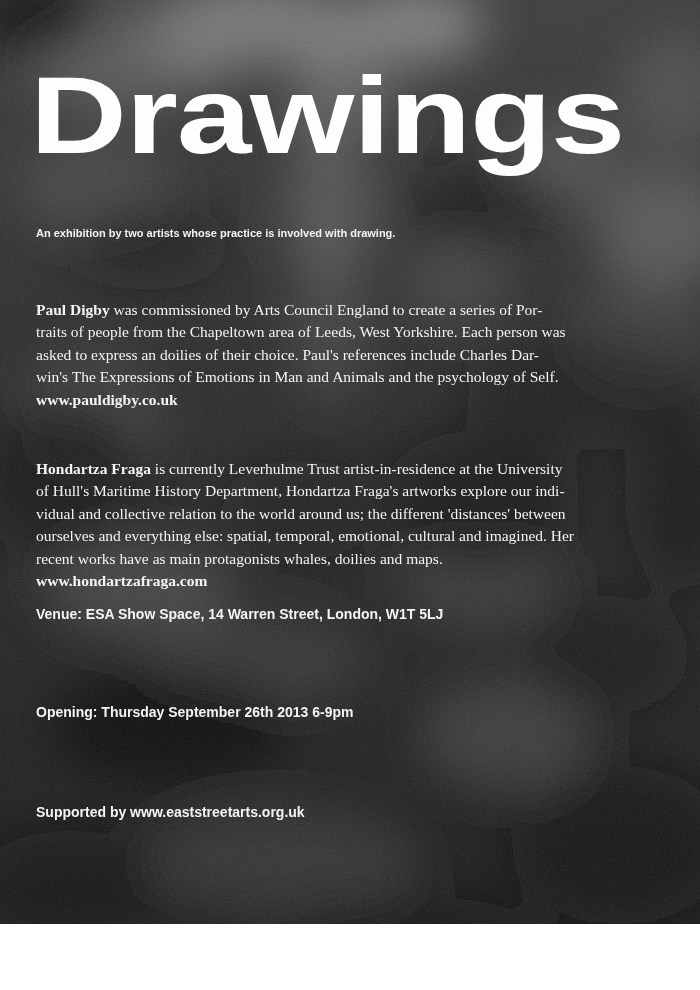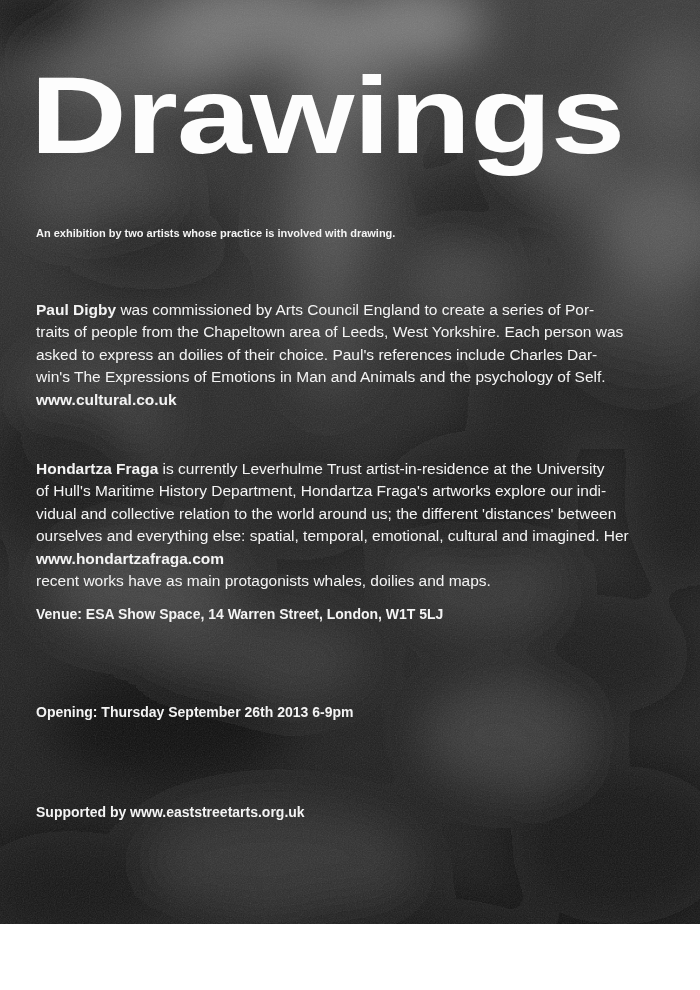--- a/index.html
+++ b/index.html
@@ -3,21 +3,21 @@
 <meta charset="utf-8">
 <style>
   html,body{margin:0;padding:0;background:#000;}
   .poster{position:relative;width:700px;height:990px;overflow:hidden;background:#262626;
           font-family:"Liberation Sans","DejaVu Sans",sans-serif;color:#f4f4f4;padding-left:33px;}
   .bg{position:absolute;left:0;top:0;width:700px;height:990px;display:block;}
   .abs{position:absolute;}
   .title{left:30px;top:60px;margin:0;font-size:110px;font-weight:bold;line-height:1;
          letter-spacing:-1px;color:#fdfdfd;transform:scaleX(1.22);transform-origin:left top;white-space:nowrap;}
   .subtitle{left:36px;top:227px;font-size:11px;font-weight:bold;white-space:nowrap;}
-  .para{left:36px;font-size:15.5px;line-height:22.4px;}
+  .para{left:36px;font-size:15.5px;line-height:22.4px;font-family:Liberation Serif, serif;}
   .pline{white-space:nowrap;display:block;}
   .b{font-weight:bold;}
   .detail{left:36px;font-size:14px;font-weight:bold;white-space:nowrap;}
   .footer{left:0;top:924px;width:700px;height:66px;background:#ffffff;}
 </style>
 </head>
 <body>
 
 <div class="poster">
 
@@ -76,30 +76,30 @@
   </svg>
 
   <h1 class="abs title">Drawings</h1>
   <div class="abs subtitle">An exhibition by two artists whose practice is involved with drawing.</div>
 
   <div class="abs para" style="top:299px;">
     <span class="pline"><span class="b">Paul Digby</span><span> was commissioned by Arts Council England to create a series of Por-</span></span>
     <span class="pline">traits of people from the Chapeltown area of Leeds, West Yorkshire. Each person was</span>
     <span class="pline">asked to express an doilies of their choice. Paul's references include Charles Dar-</span>
     <span class="pline">win's The Expressions of Emotions in Man and Animals and the psychology of Self.</span>
-    <span class="pline b">www.cultural.co.uk</span>
+    <span class="pline b">www.pauldigby.co.uk</span>
   </div>
 
   <div class="abs para" style="top:426px;margin-top:32px;">
     <span class="pline"><span class="b">Hondartza Fraga</span><span> is currently Leverhulme Trust artist-in-residence at the University</span></span>
     <span class="pline">of Hull's Maritime History Department, Hondartza Fraga's artworks explore our indi-</span>
     <span class="pline">vidual and collective relation to the world around us; the different 'distances' between</span>
     <span class="pline">ourselves and everything else: spatial, temporal, emotional, cultural and imagined. Her</span>
+    <span class="pline">recent works have as main protagonists whales, doilies and maps.</span>
     <span class="pline b">www.hondartzafraga.com</span>
-    <span class="pline">recent works have as main protagonists whales, doilies and maps.</span>
   </div>
 
   <div class="abs detail" style="top:606px;">Venue: ESA Show Space, 14 Warren Street, London, W1T 5LJ</div>
   <div class="abs detail" style="top:704px;">Opening: Thursday September 26th 2013 6-9pm</div>
   <div class="abs detail" style="top:804px;">Supported by www.eaststreetarts.org.uk</div>
 
   <div class="abs footer">
 
     
     

